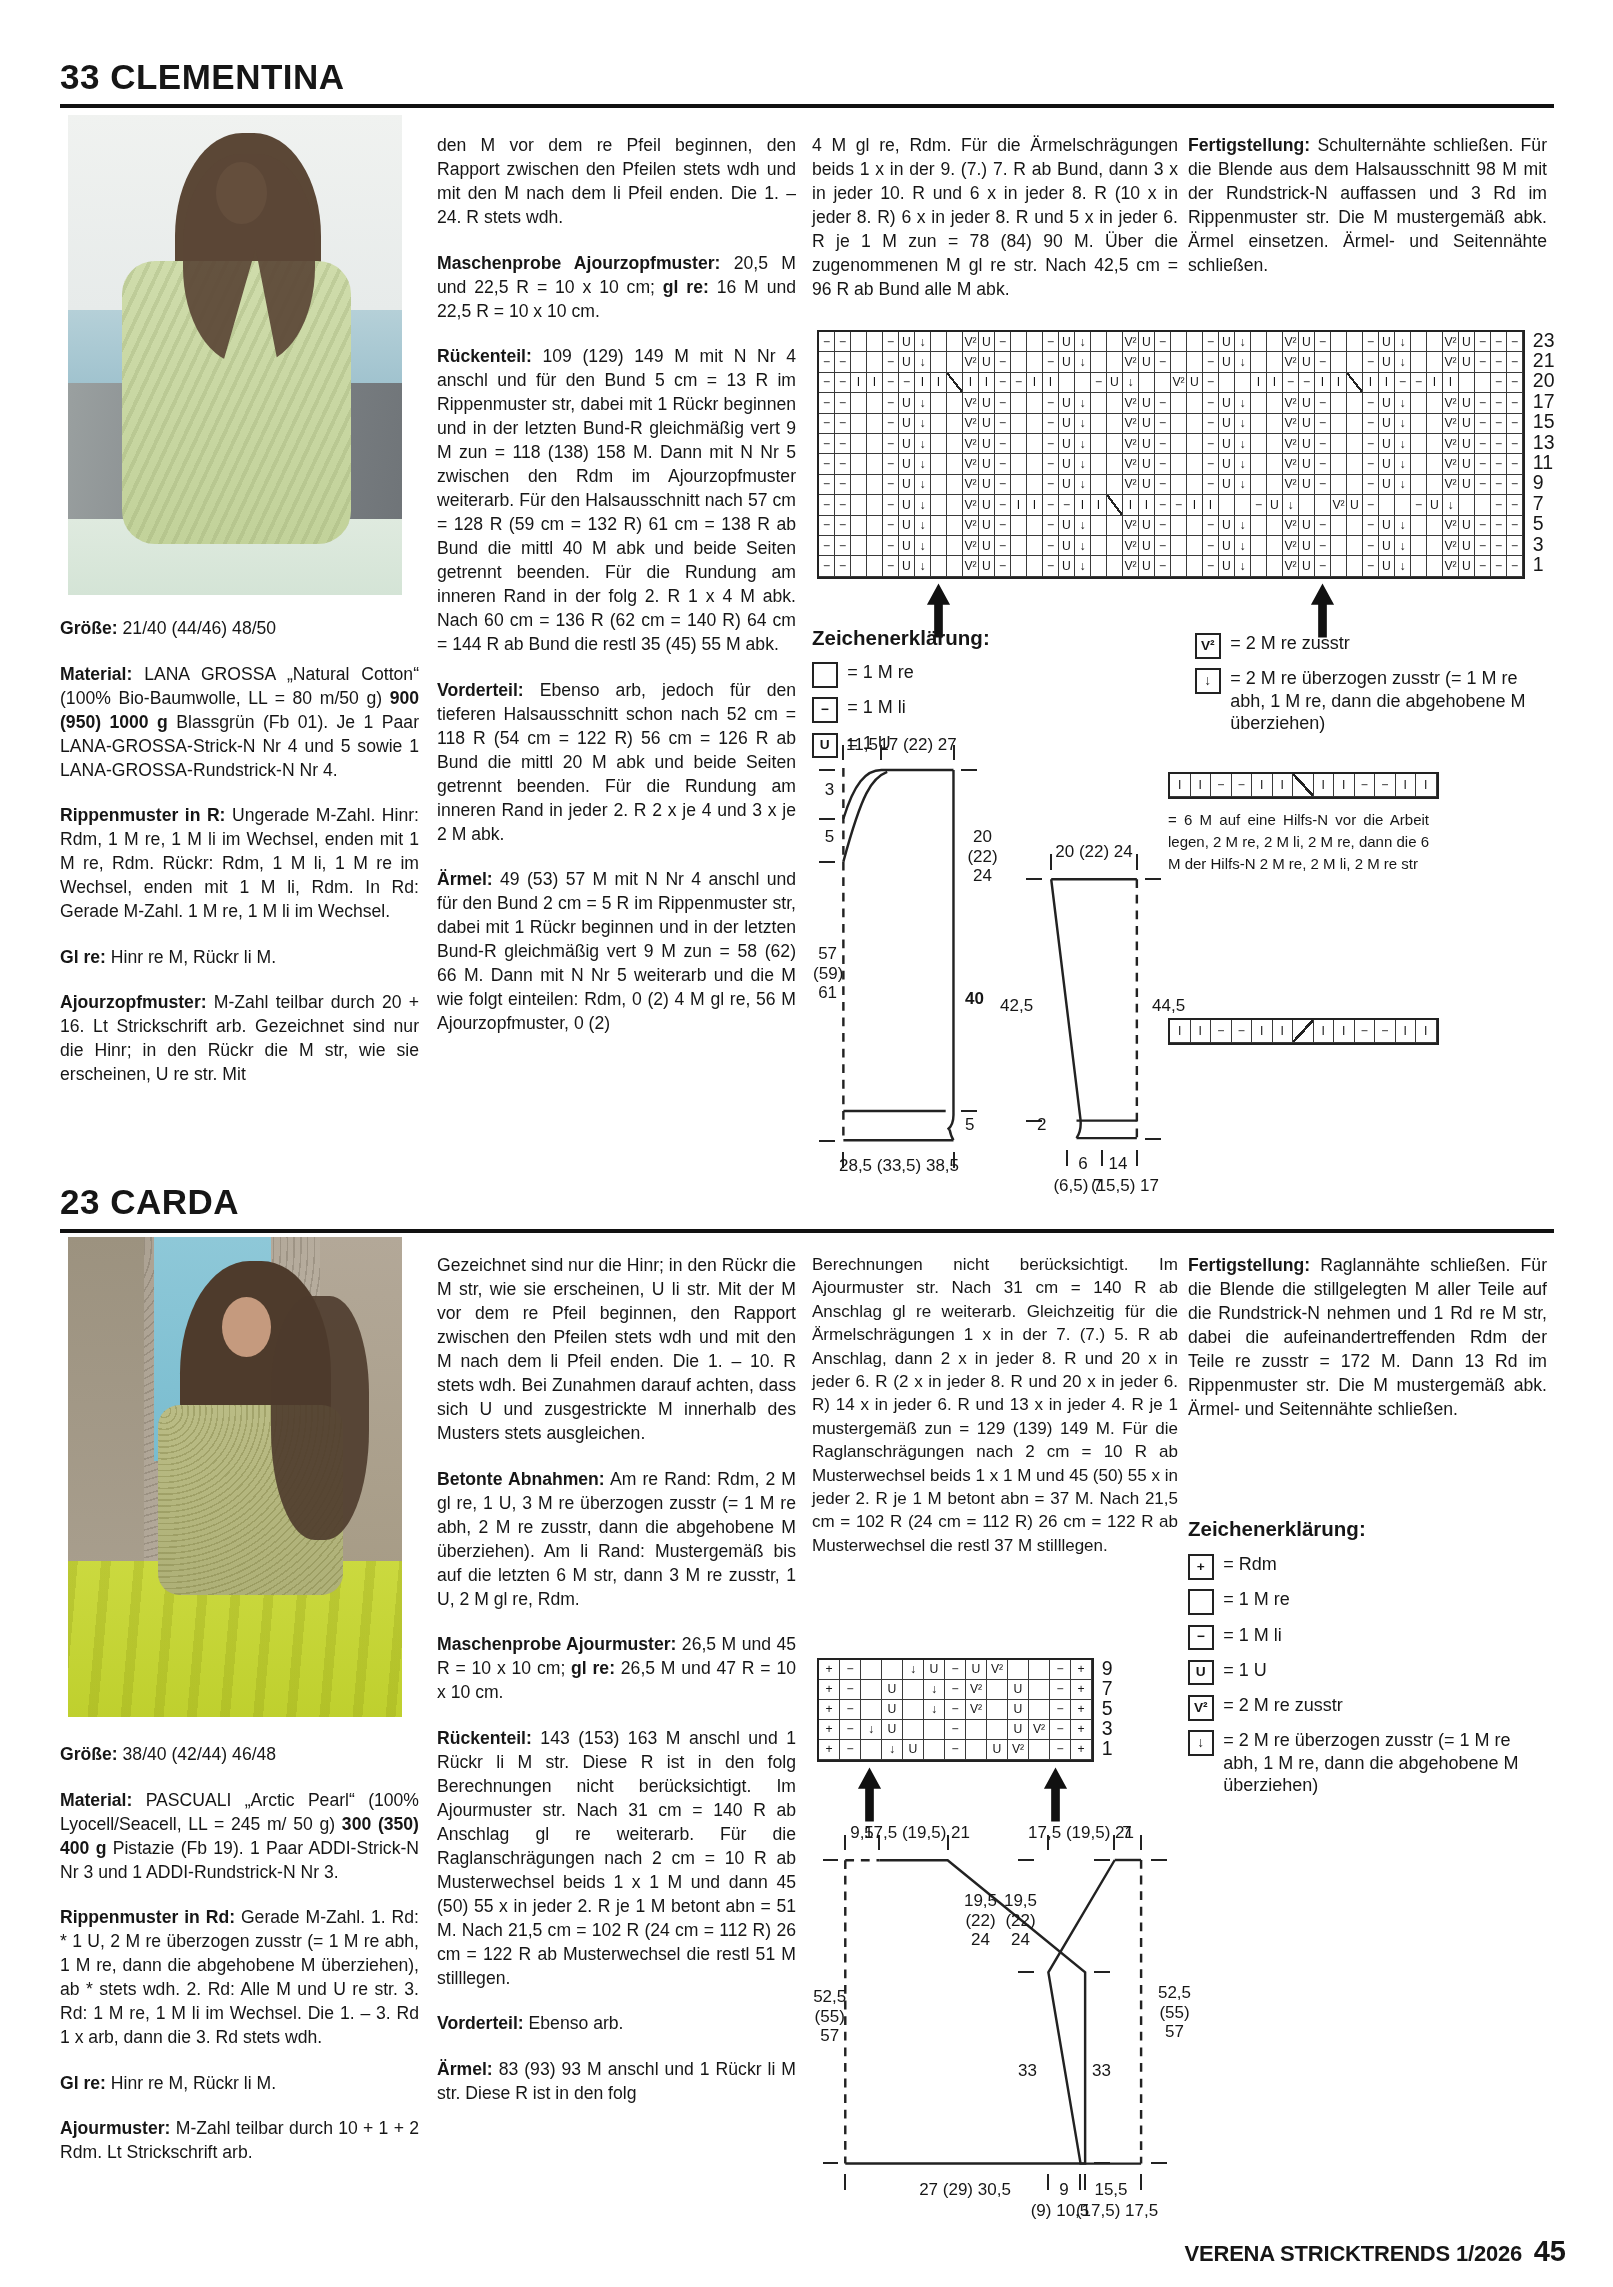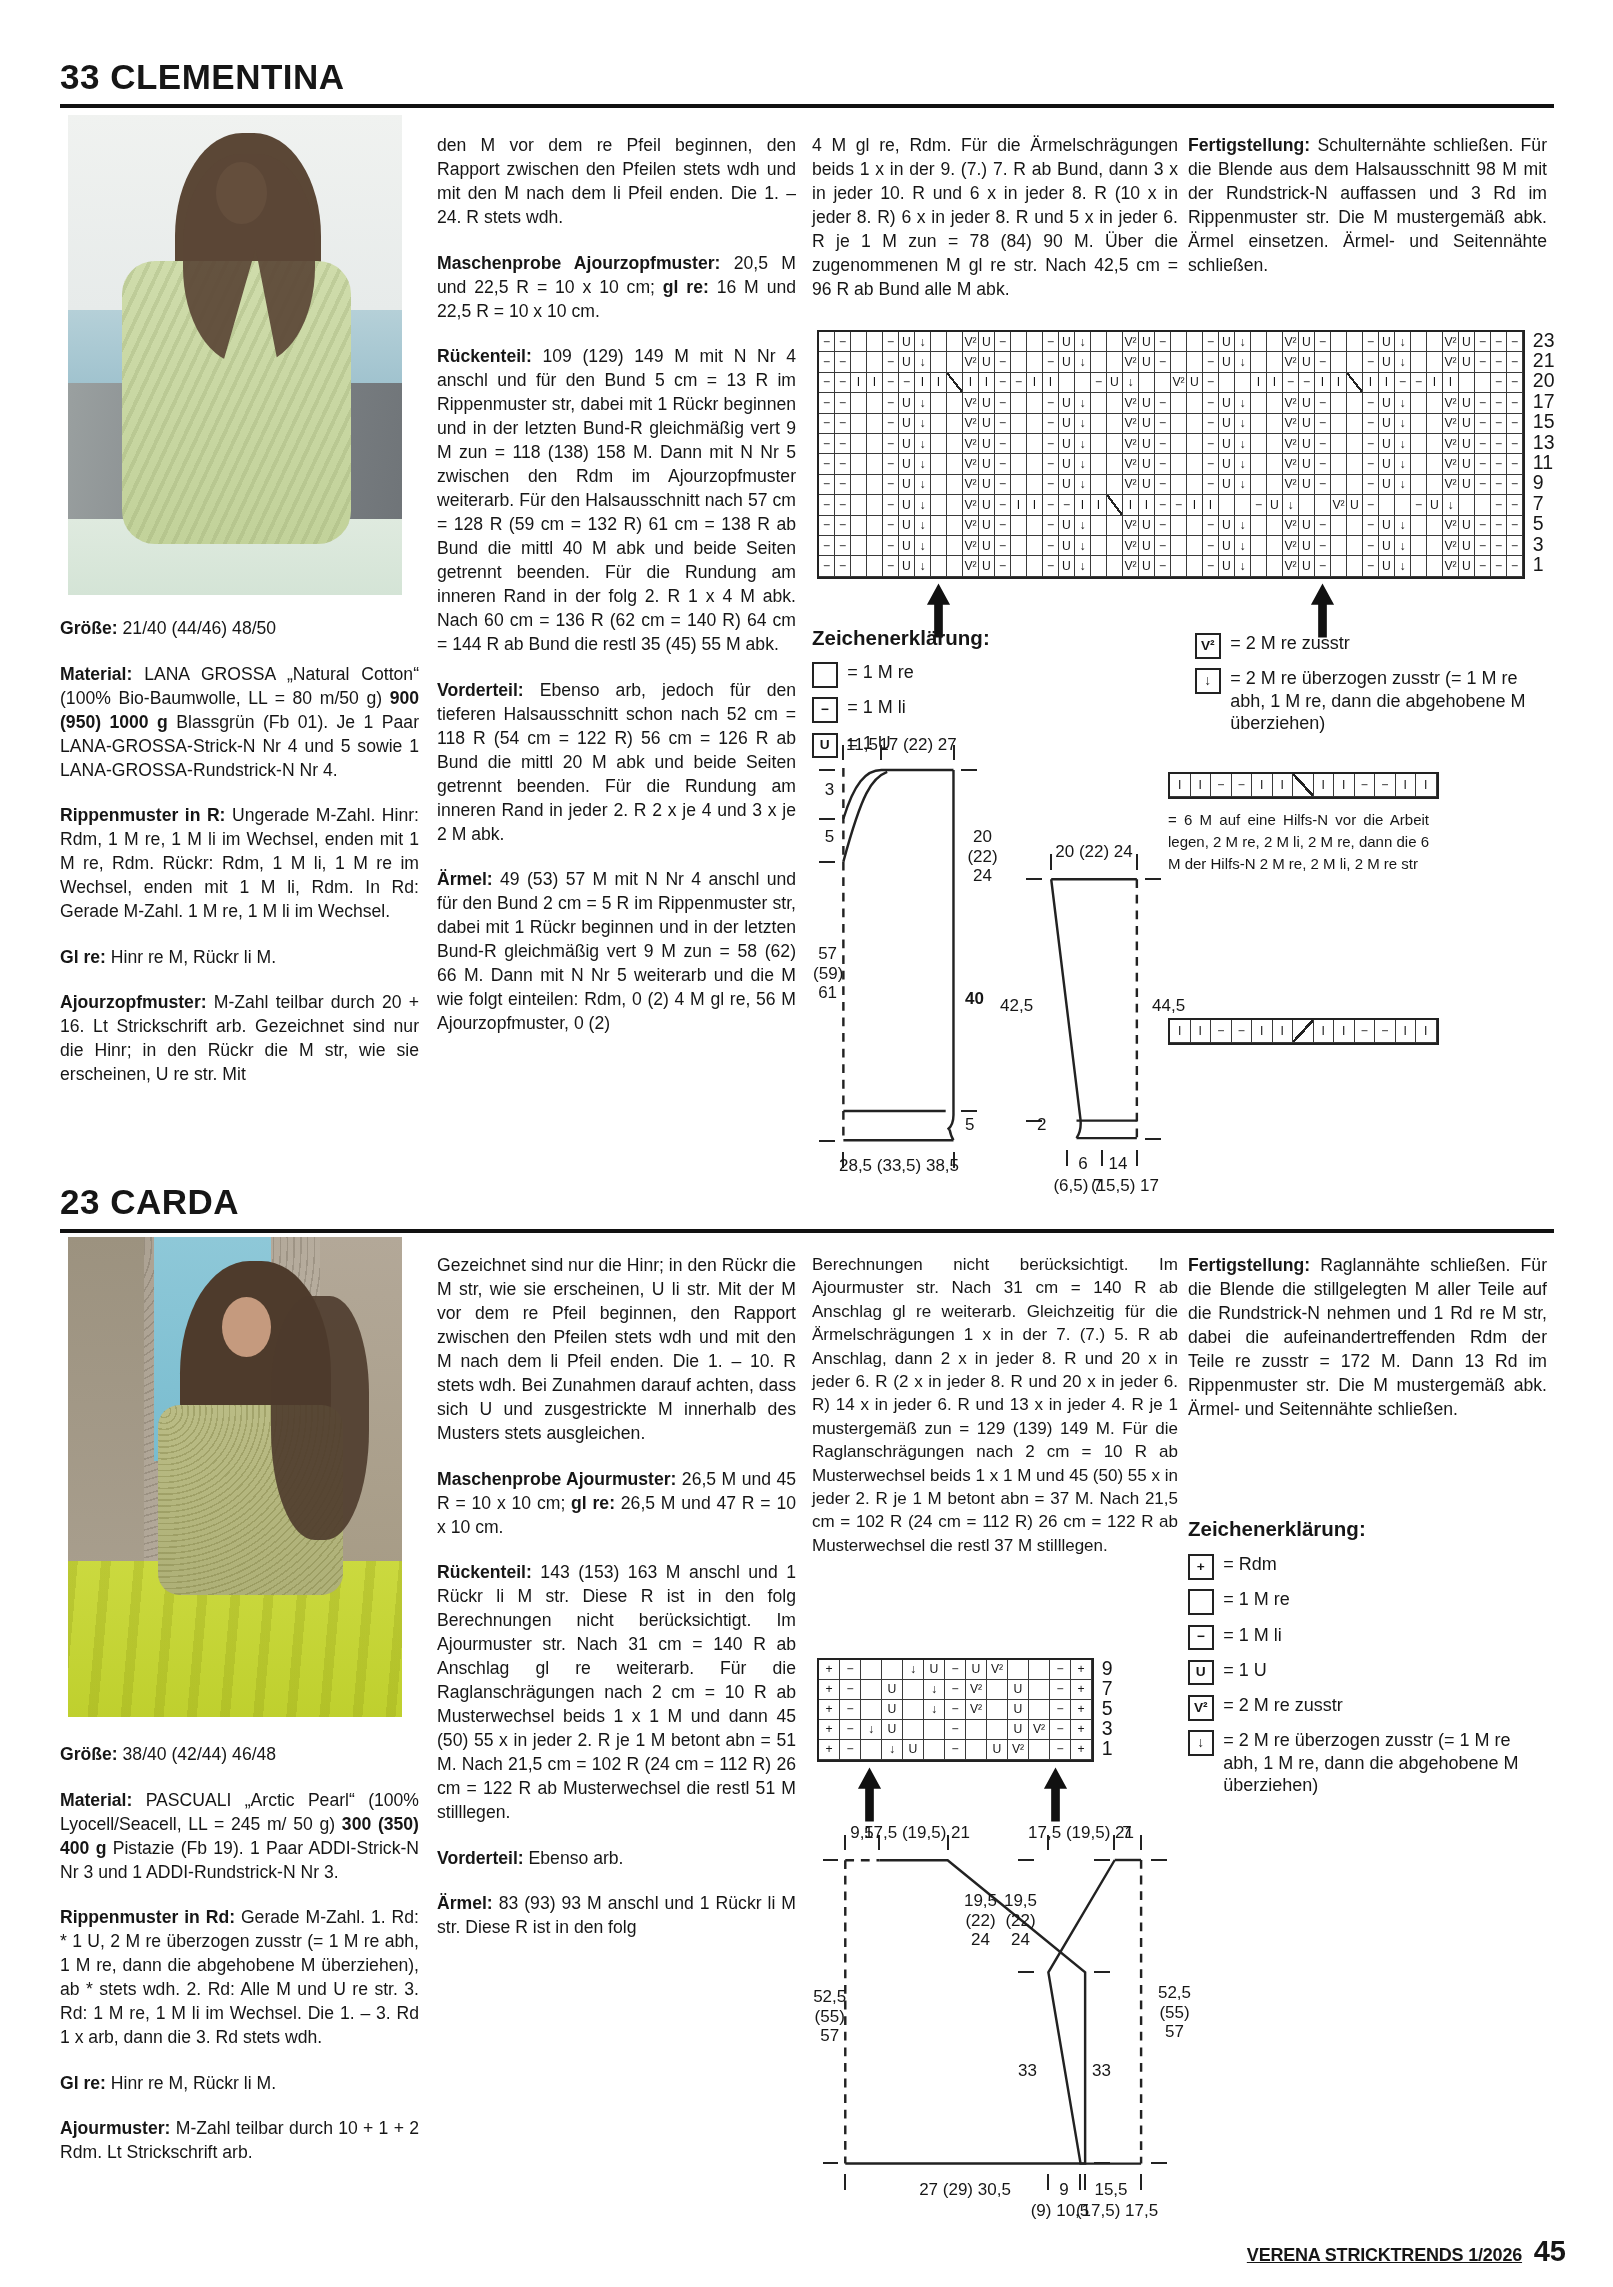--- a/index.html
+++ b/index.html
@@ -30,21 +30,21 @@
   .arrow{position:absolute;}
   
   .schem-wrap{position:absolute;}
   .meas{position:absolute;font-size:17px;line-height:19.5px;white-space:nowrap;}
   .stack{text-align:center;}
   .ctr{transform:translateX(-50%);}
   .tick{position:absolute;width:0;height:15.6px;border-left:2px solid #222;}
   .dash{position:absolute;height:0;width:15.6px;border-top:2.4px solid #222;}
   .cable-text{position:absolute;width:261px;font-size:15px;line-height:22px;text-align:justify;}
   .footer{position:absolute;left:1073px;top:2235px;width:493px;text-align:right;}
-  .footer .brand{font-size:18px;font-weight:bold;letter-spacing:-0.2px;text-decoration:underline;}
+  .footer .brand{font-size:22px;font-weight:bold;letter-spacing:-0.2px;}
   .footer .pnum{font-size:29px;font-weight:bold;margin-left:11.7px;}
   svg.schem{position:absolute;overflow:visible;}
 </style>
 </head>
 <body>
 
 <div class="page">
 
   <div class="sec-head" style="top:57px;">33 CLEMENTINA</div>
 
@@ -788,20 +788,21 @@
 
   <p class="para"><b>Größe:</b><span> 38/40 (42/44) 46/48</span></p>
       <p class="para"><b>Material:</b><span> PASCUALI „Arctic Pearl“ (100% Lyocell/Seacell, LL = 245 m/ 50 g) </span><b>300 (350) 400 g</b><span> Pistazie (Fb 19). 1 Paar ADDI-Strick-N Nr 3 und 1 ADDI-Rundstrick-N Nr 3.</span></p>
       <p class="para"><b>Rippenmuster in Rd:</b><span> Gerade M-Zahl. 1. Rd: * 1 U, 2 M re überzogen zusstr (= 1 M re abh, 1 M re, dann die abgehobene M überziehen), ab * stets wdh. 2. Rd: Alle M und U re str. 3. Rd: 1 M re, 1 M li im Wechsel. Die 1. – 3. Rd 1 x arb, dann die 3. Rd stets wdh.</span></p>
       <p class="para"><b>Gl re:</b><span> Hinr re M, Rückr li M.</span></p>
       <p class="para"><b>Ajourmuster:</b><span> M-Zahl teilbar durch 10 + 1 + 2 Rdm. Lt Strickschrift arb.</span></p>
     </div>
   <div class="col" style="left:437px;top:1253px;width:359px;">
 
   <p class="para"><span>Gezeichnet sind nur die Hinr; in den Rückr die M str, wie sie erscheinen, U li str. Mit der M vor dem re Pfeil beginnen, den Rapport zwischen den Pfeilen stets wdh und mit den M nach dem li Pfeil enden. Die 1. – 10. R stets wdh. Bei Zunahmen darauf achten, dass sich U und zusgestrickte M innerhalb des Musters stets ausgleichen.</span></p>
+      <p class="para"><b>Betonte Abnahmen:</b><span> Am re Rand: Rdm, 2 M gl re, 1 U, 3 M re überzogen zusstr (= 1 M re abh, 2 M re zusstr, dann die abgehobene M überziehen). Am li Rand: Mustergemäß bis auf die letzten 6 M str, dann 3 M re zusstr, 1 U, 2 M gl re, Rdm.</span></p>
       <p class="para"><b>Maschenprobe Ajourmuster:</b><span> 26,5 M und 45 R = 10 x 10 cm; </span><b>gl re:</b><span> 26,5 M und 47 R = 10 x 10 cm.</span></p>
       <p class="para"><b>Rückenteil:</b><span> 143 (153) 163 M anschl und 1 Rückr li M str. Diese R ist in den folg Berechnungen nicht berücksichtigt. Im Ajourmuster str. Nach 31 cm = 140 R ab Anschlag gl re weiterarb. Für die Raglanschrägungen nach 2 cm = 10 R ab Musterwechsel beids 1 x 1 M und dann 45 (50) 55 x in jeder 2. R je 1 M betont abn = 51 M. Nach 21,5 cm = 102 R (24 cm = 112 R) 26 cm = 122 R ab Musterwechsel die restl 51 M stilllegen.</span></p>
       <p class="para"><b>Vorderteil:</b><span> Ebenso arb.</span></p>
       <p class="para"><b>Ärmel:</b><span> 83 (93) 93 M anschl und 1 Rückr li M str. Diese R ist in den folg</span></p>
     </div>
   <div class="col" style="left:812px;top:1253px;width:366px;font-size:17px;line-height:23.4px;">
 
   <p class="para"><span>Berechnungen nicht berücksichtigt. Im Ajourmuster str. Nach 31 cm = 140 R ab Anschlag gl re weiterarb. Gleichzeitig für die Ärmelschrägungen 1 x in der 7. (7.) 5. R ab Anschlag, dann 2 x in jeder 8. R und 20 x in jeder 6. R (2 x in jeder 8. R und 20 x in jeder 6. R) 14 x in jeder 6. R und 13 x in jeder 4. R je 1 mustergemäß zun = 129 (139) 149 M. Für die Raglanschrägungen nach 2 cm = 10 R ab Musterwechsel beids 1 x 1 M und 45 (50) 55 x in jeder 2. R je 1 M betont abn = 37 M. Nach 21,5 cm = 102 R (24 cm = 112 R) 26 cm = 122 R ab Musterwechsel die restl 37 M stilllegen.</span></p>
     </div>
   <div class="col" style="left:1188px;top:1253px;width:359px;">

